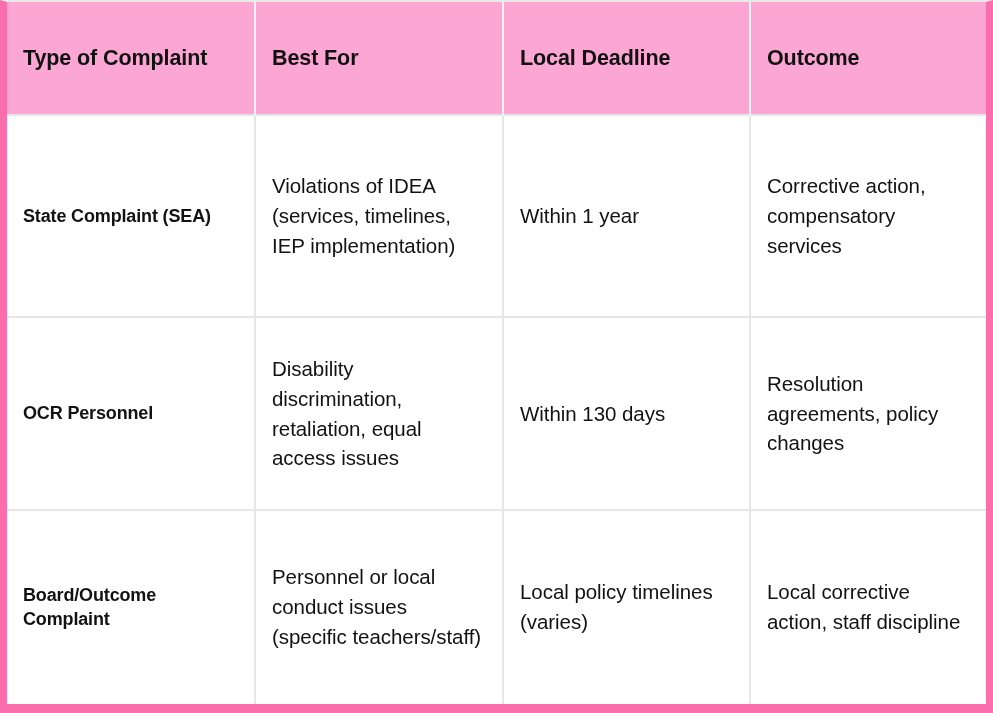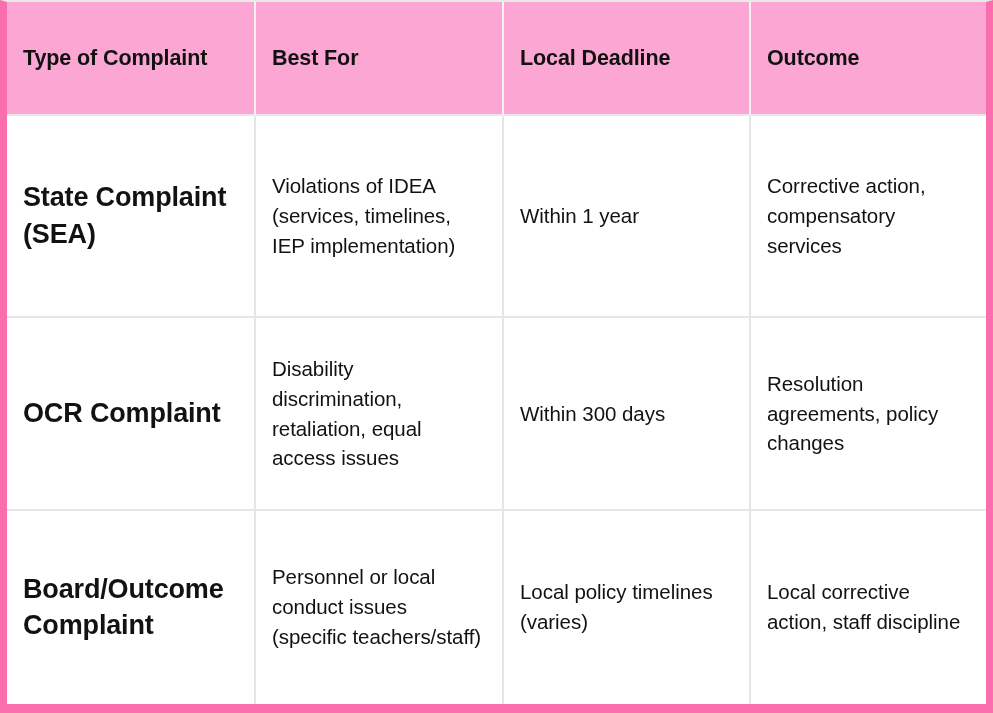--- a/index.html
+++ b/index.html
@@ -69,21 +69,21 @@
     padding: 0 16px;
     border-right: 2px solid #e6e6e6;
     border-top: 2px solid #e6e6e6;
     letter-spacing: -0.05px;
     margin-left: 45px;
   }
   td.body-cell:last-child { border-right: none; }
 
   td.body-cell.type-cell {
     font-weight: bold;
-    font-size: 27px;
+    font-size: 18px;
     line-height: 1.36;
     letter-spacing: -0.15px;
   }
 
   .cell-text { display: block; }
 </style>
 </head>
 <body>
 
 <div id="comparison-table-wrap">
@@ -120,27 +120,27 @@
         </td>
         <td class="body-cell">
           <span class="cell-text">Within 1 year</span>
         </td>
         <td class="body-cell">
           <span class="cell-text">Corrective action, compensatory services</span>
         </td>
       </tr>
       <tr class="row-2">
         <td class="body-cell type-cell">
-          <span class="cell-text">OCR Complaint</span>
+          <span class="cell-text">OCR Personnel</span>
         </td>
         <td class="body-cell">
           <span class="cell-text">Disability discrimination, retaliation, equal access issues</span>
         </td>
         <td class="body-cell">
-          <span class="cell-text">Within 300 days</span>
+          <span class="cell-text">Within 130 days</span>
         </td>
         <td class="body-cell">
           <span class="cell-text">Resolution agreements, policy changes</span>
         </td>
       </tr>
       <tr class="row-3">
         <td class="body-cell type-cell">
           <span class="cell-text">Board/Outcome Complaint</span>
         </td>
         <td class="body-cell">

